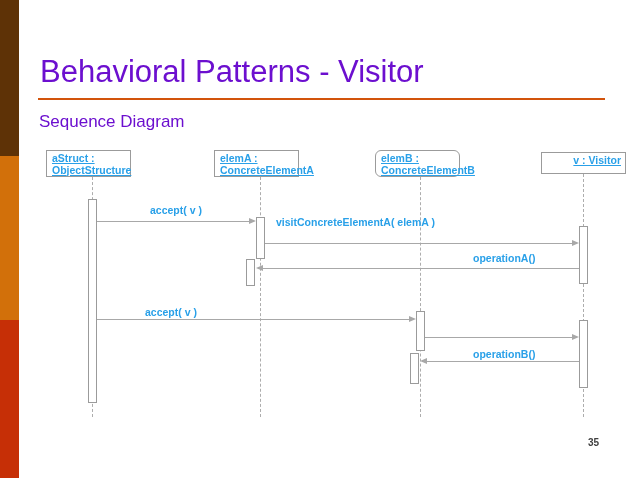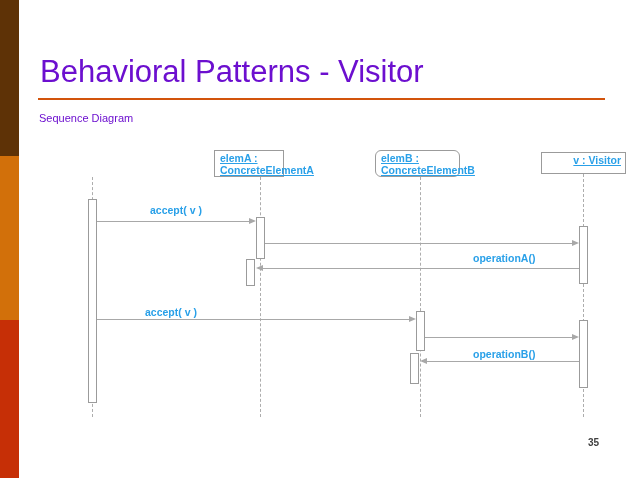--- a/index.html
+++ b/index.html
@@ -58,21 +58,21 @@
     width: 567px;
     height: 2px;
     background: #D2540C;
   }
 
   
   #subtitle {
     position: absolute;
     left: 39px;
     top: 112px;
-    font-size: 11px;
+    font-size: 17px;
     color: #6C0FCF;
     white-space: nowrap;
   }
 
   
   #page-number {
     position: absolute;
     left: 588px;
     top: 437px;
     font-size: 10px;
@@ -166,22 +166,26 @@
   <div class="gutter"></div>
 
   <div id="title">Behavioral Patterns - Visitor</div>
   <div id="title-rule"></div>
   <div id="subtitle">Sequence Diagram</div>
 
   <div id="page-number">35</div>
 
   <div id="diagram">
 
-
-    <div class="participant" style="left:214px; top:150px; width:70px; height:27px;">
+    <div class="participant" style="left:46px; top:150px; width:85px; height:27px;">
+      <span class="pname">aStruct :</span>
+      <span class="pname">ObjectStructure</span>
+    </div>
+
+    <div class="participant" style="left:214px; top:150px; width:85px; height:27px;">
       <span class="pname">elemA :</span>
       <span class="pname">ConcreteElementA</span>
     </div>
 
     <div class="participant" style="left:375px; top:150px; width:85px; height:27px;border-radius:6px;">
       <span class="pname">elemB :</span>
       <span class="pname">ConcreteElementB</span>
     </div>
 
     <div class="participant centered" style="left:541px; top:152px; width:85px; height:22px;">
@@ -203,20 +207,21 @@
 
     <div class="activation" style="left:579px; top:226px; height:58px;"></div>
     <div class="activation" style="left:579px; top:320px; height:68px;"></div>
 
     <div class="msg-line" style="left:97px; top:221px; width:155px;"></div>
     <div class="arrowhead right" style="left:249px; top:218px;"></div>
     <div class="msg-label" style="left:150px; top:204px;">accept( v )</div>
 
     <div class="msg-line" style="left:265px; top:243px; width:310px;"></div>
     <div class="arrowhead right" style="left:572px; top:240px;"></div>
+    <div class="msg-label" style="left:276px; top:216px;">visitConcreteElementA( elemA )</div>
 
     <div class="msg-line" style="left:258px; top:268px; width:321px;"></div>
     <div class="arrowhead left" style="left:256px; top:265px;"></div>
     <div class="msg-label" style="left:473px; top:252px;">operationA()</div>
 
     <div class="msg-line" style="left:97px; top:319px; width:315px;"></div>
     <div class="arrowhead right" style="left:409px; top:316px;"></div>
     <div class="msg-label" style="left:145px; top:306px;">accept( v )</div>
 
     <div class="msg-line" style="left:425px; top:337px; width:150px;"></div>

